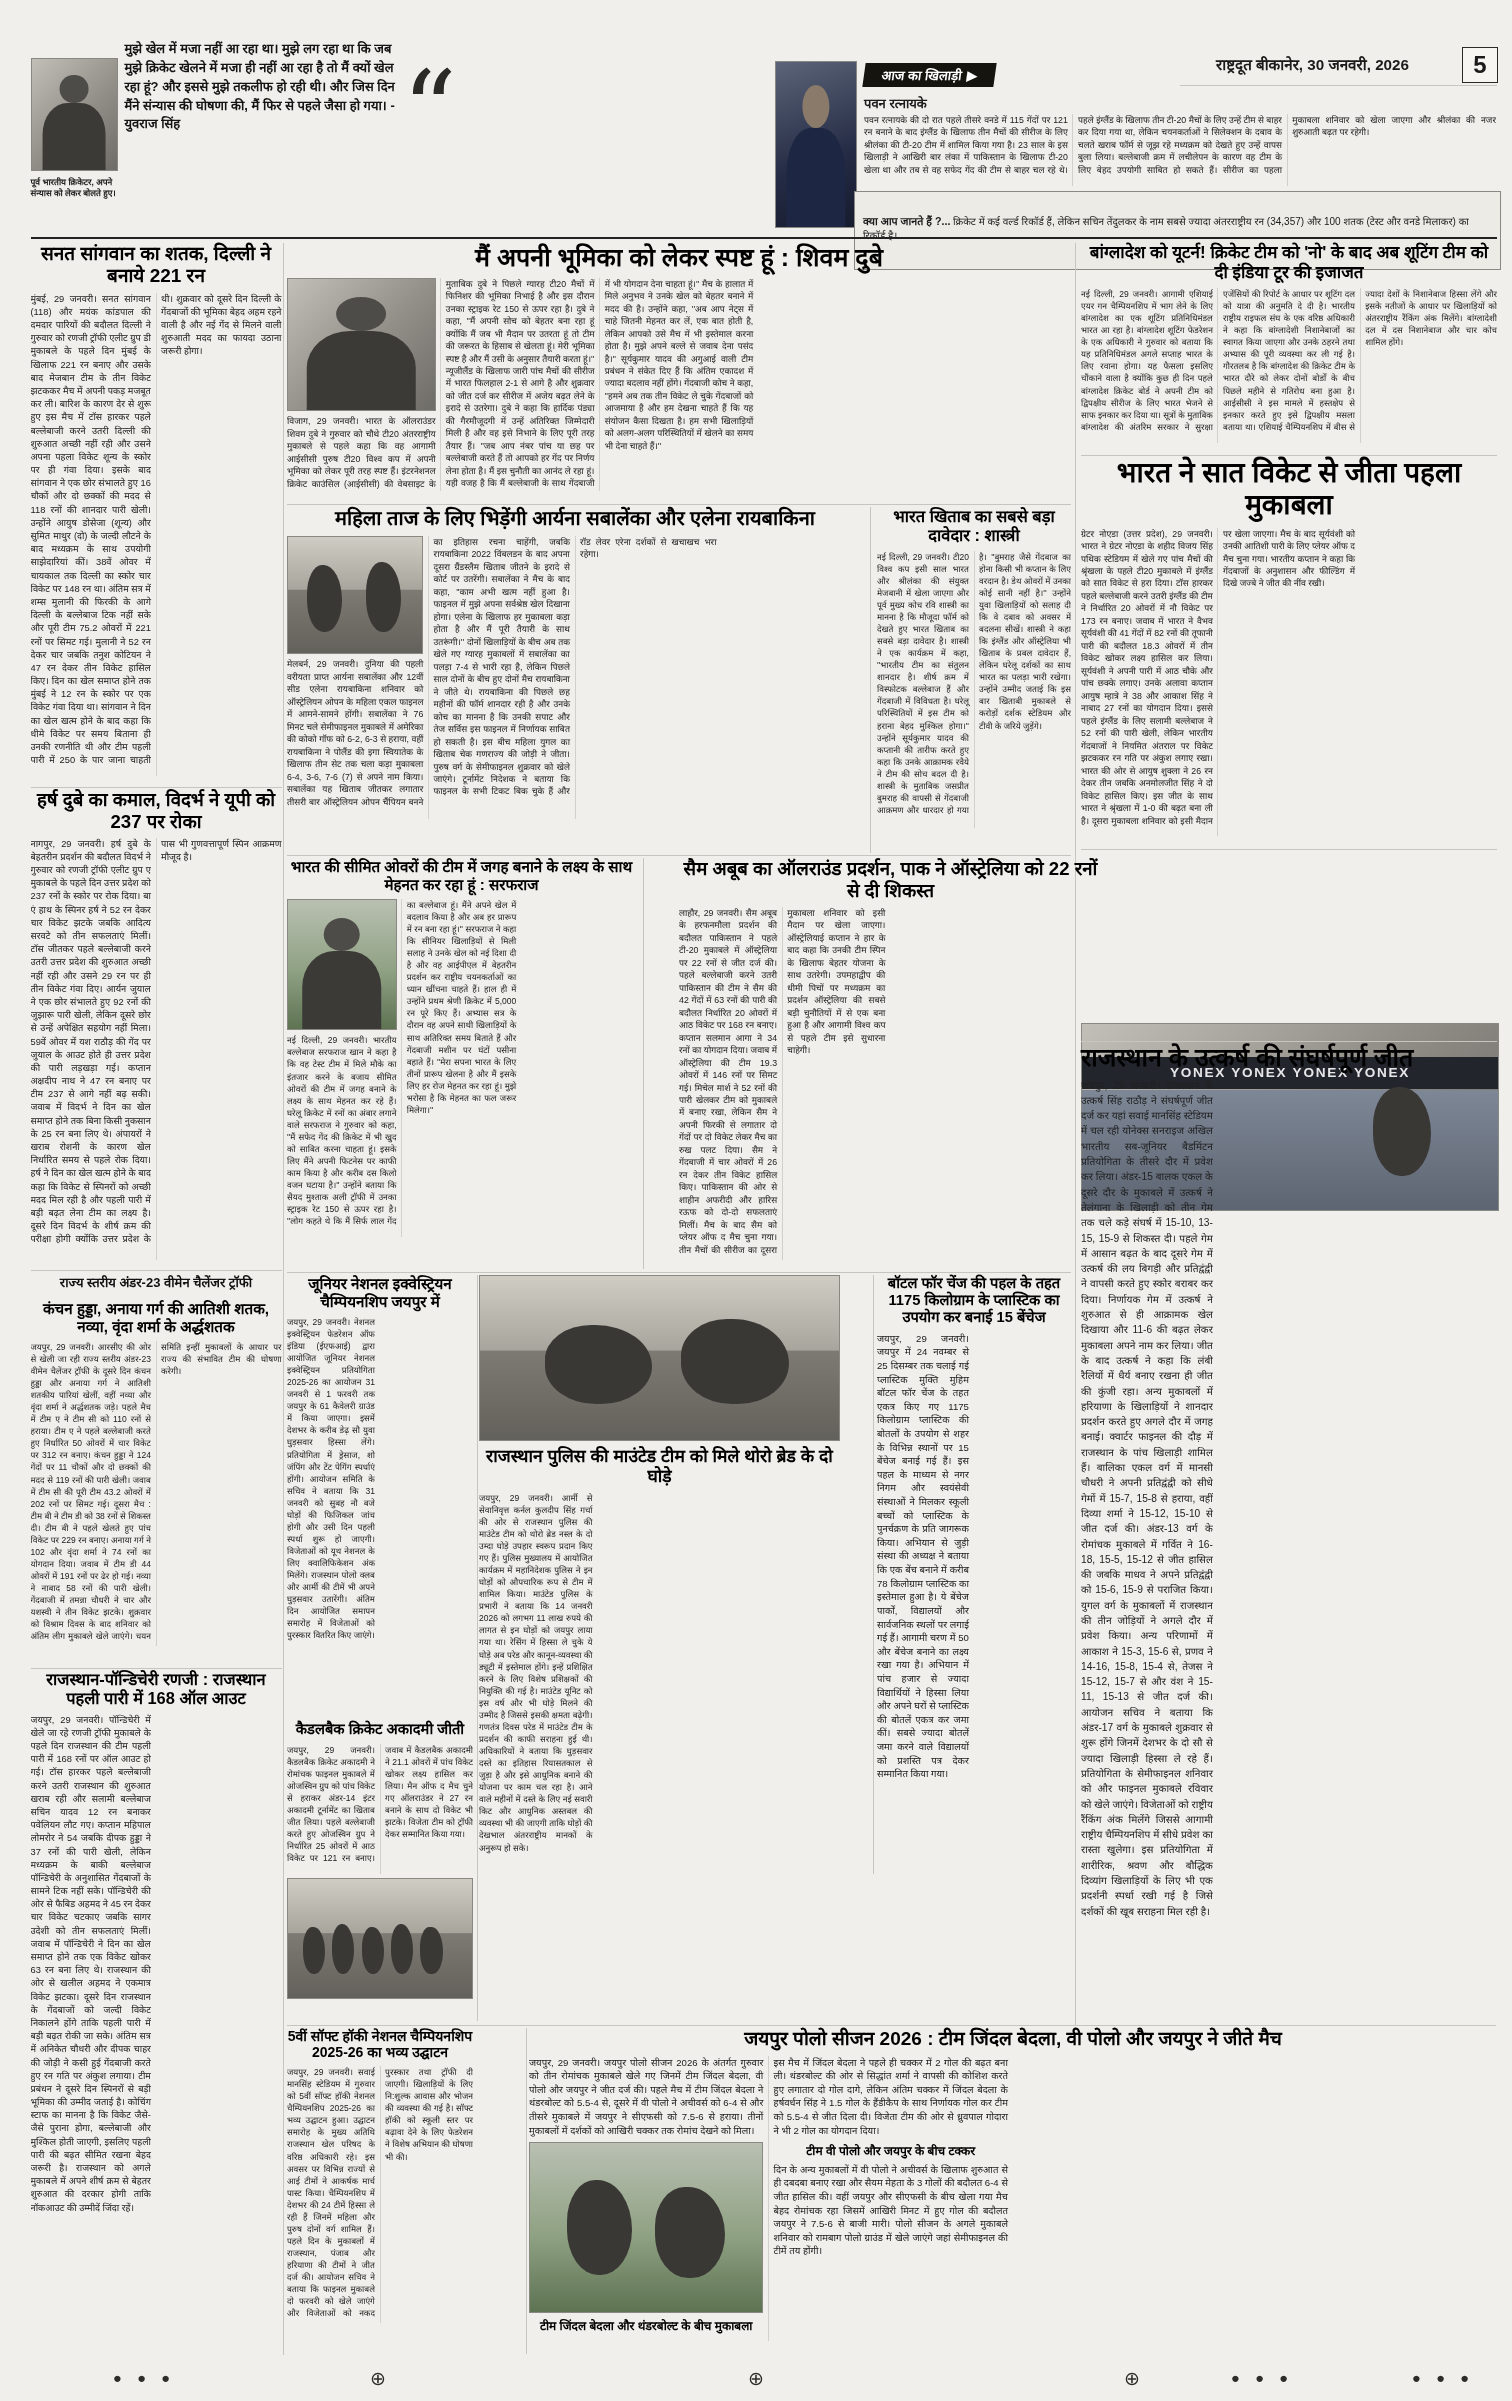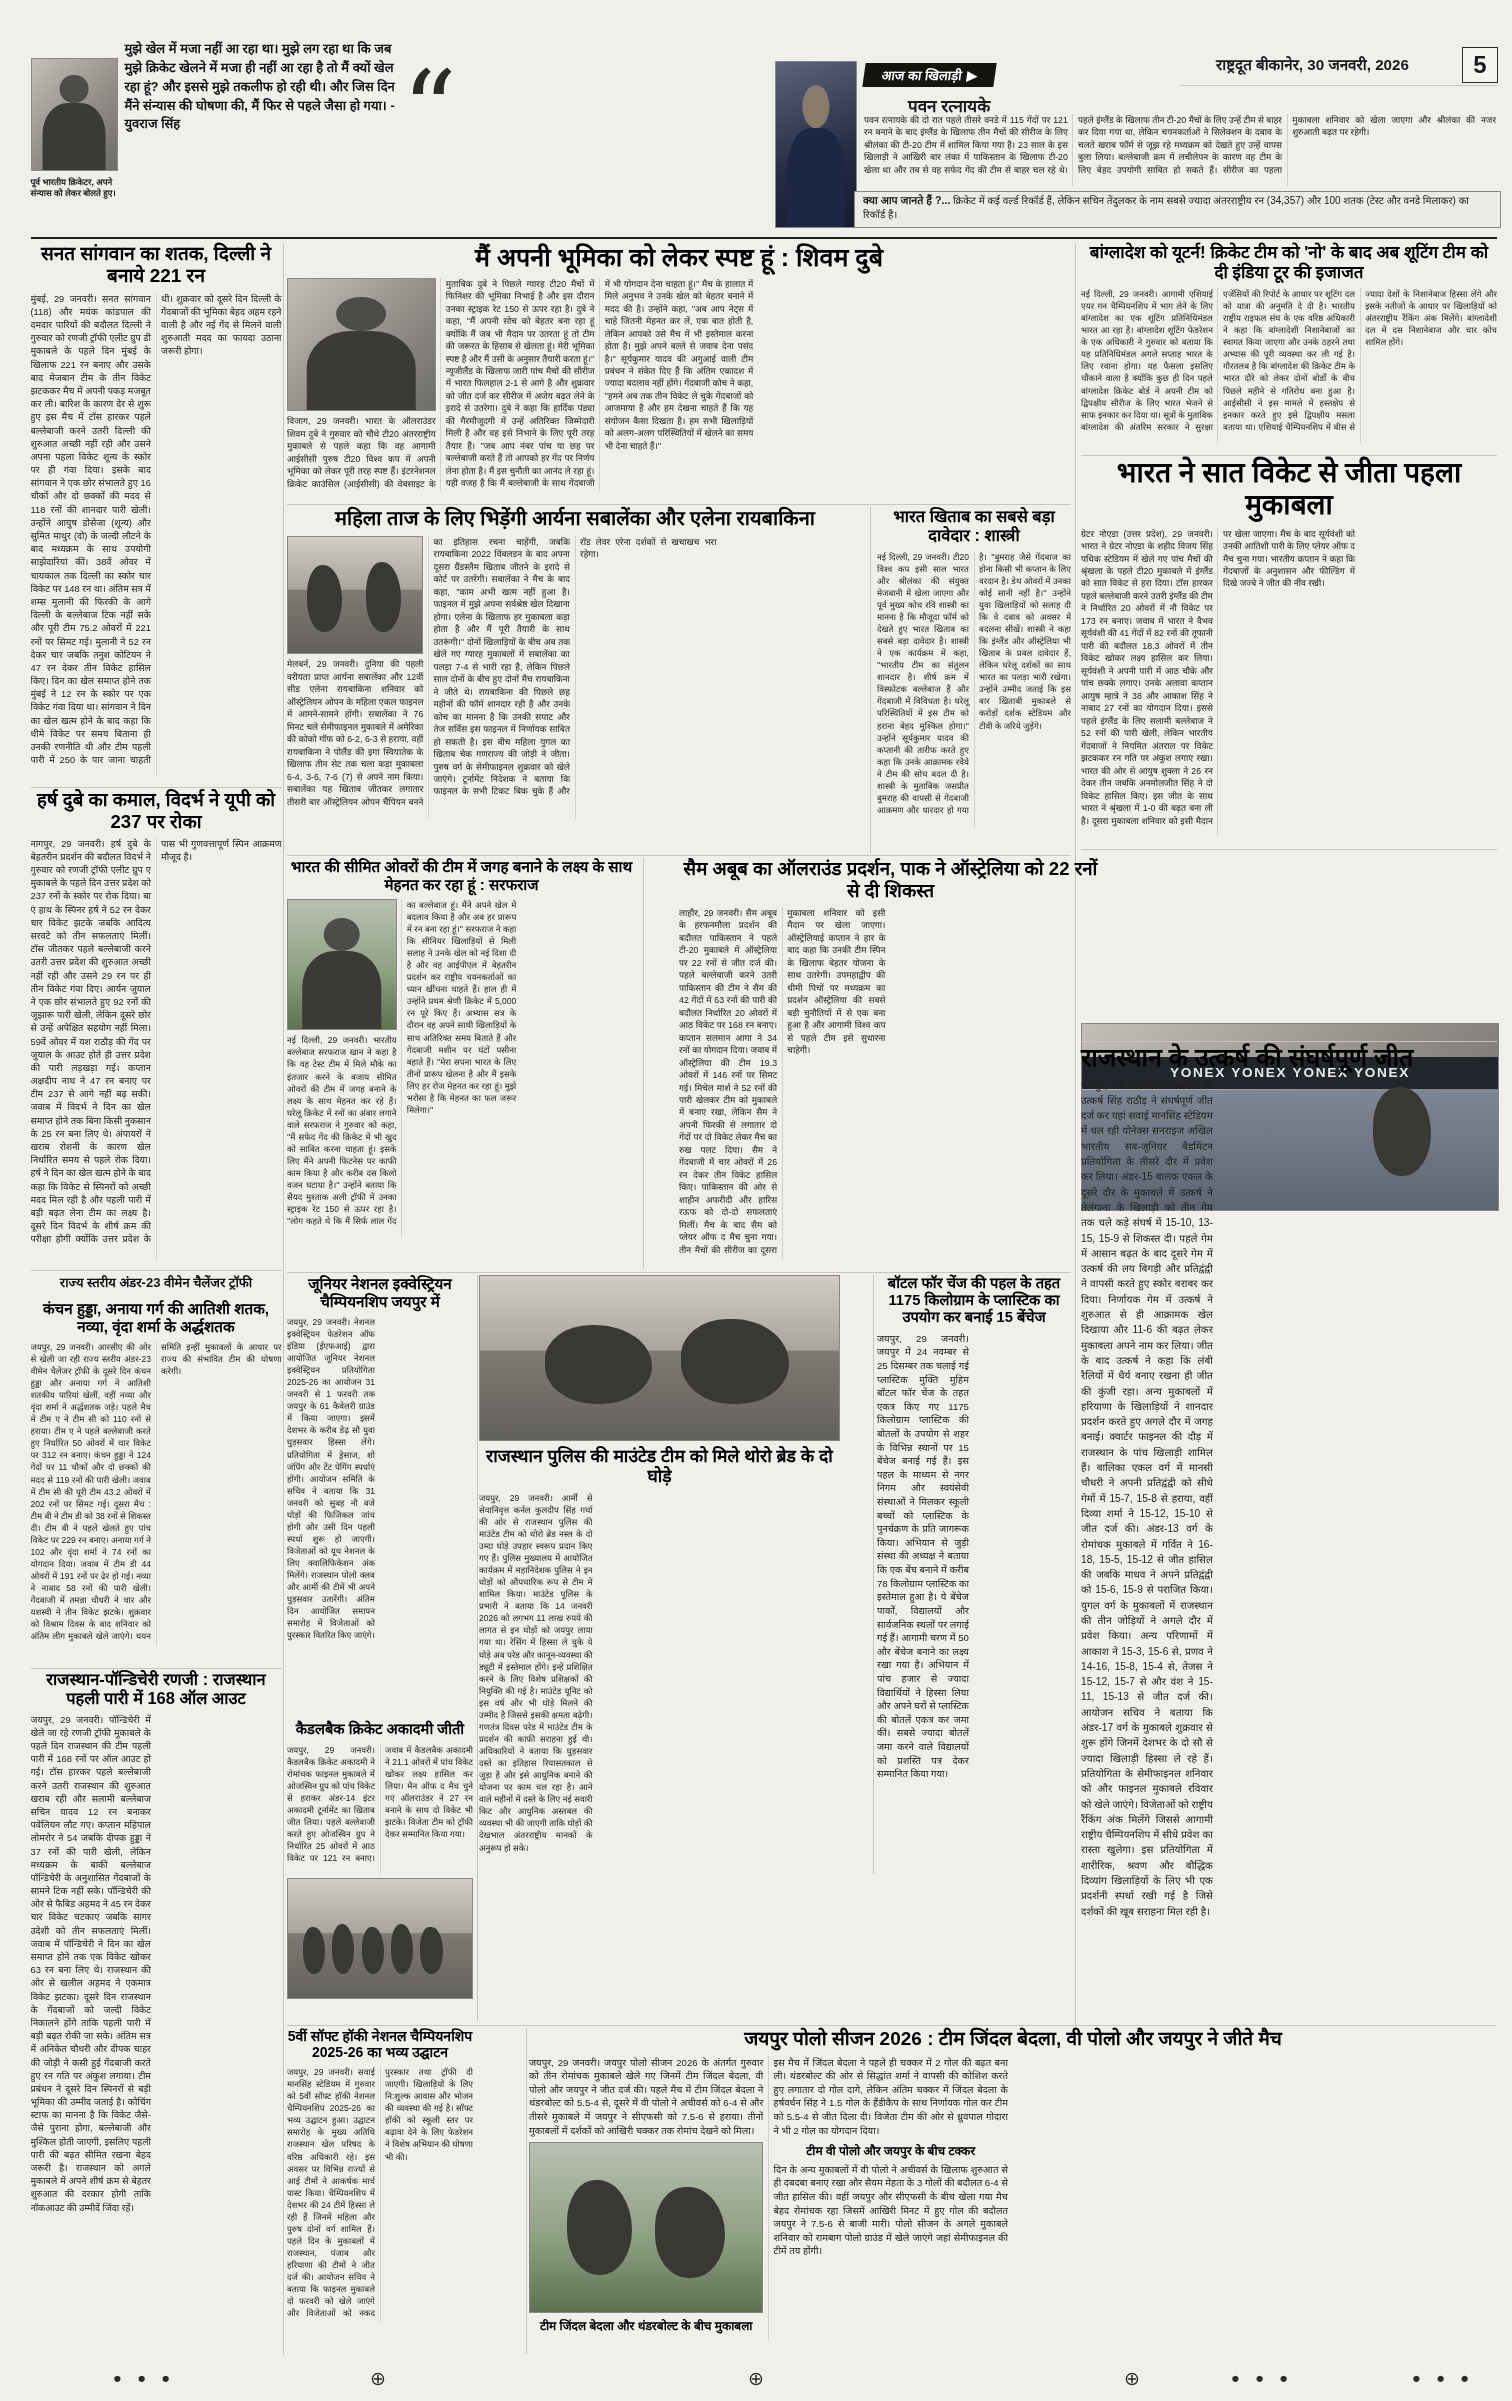--- a/index.html
+++ b/index.html
@@ -22,21 +22,21 @@
   .ph-navy.ph-person::before{background:#8a7a6a;}
   .ph-navy.ph-person::after{background:#1d2743;}
   .ph-green{background:linear-gradient(180deg,#b9c0b2 0%,#8fa183 55%,#5d7352 100%);}
   .ph-scene{background:linear-gradient(180deg,#cfccc4 0%,#a8a59d 45%,#7c7a72 46%,#63615b 100%);}
   .blob{position:absolute;background:#3a3835;border-radius:45% 55% 50% 50%;}
   .masthead{border:1.7px solid #222;background:#eceae4;box-shadow:0 0 0 1.1px #eceae4,0 0 0 2.3px #55524d;display:flex;flex-direction:column;align-items:center;justify-content:space-between;padding:5.6px 3.4px;}
   .mast-title{font-weight:800;font-size:67px;line-height:1.05;color:#14140f;text-shadow:2.3px 2.3px 0 #b9b5ad;letter-spacing:1.1px;}
   .ball-row{display:flex;gap:9px;align-items:center;}
   .ball{width:19px;height:19px;border-radius:50%;border:1.1px solid #3c3a36;background:radial-gradient(circle at 32% 30%,#efede8,#9a968e 70%);}
   .banner{background:#15140f;color:#fff;font-weight:700;font-size:13px;display:flex;align-items:center;justify-content:center;gap:5.6px;transform:skewX(-8deg);}
-  .didknow{border:0.6px solid #8a8882;background:#ecebe6;padding:1px 8px;line-height:1.35;}
+  .didknow{border:0.6px solid #8a8882;background:#ecebe6;padding:22px 8px;line-height:1.35;}
   .datebox{border:1.1px solid #2a2a26;display:flex;align-items:center;justify-content:center;font-weight:700;font-size:24px;background:#f6f5f1;}
   .quote-txt{font-weight:700;font-size:13px;line-height:1.45;color:#141414;}
   .attr{font-weight:700;font-size:8.5px;line-height:1.35;color:#222;}
   .qmark{font-size:107px;line-height:.8;color:#2c2a26;font-family:"DejaVu Serif",serif;}
   .yonex-band{position:absolute;left:0;top:18%;width:100%;height:17%;background:#23252d;color:#e7e7ea;display:flex;align-items:center;justify-content:space-around;font-weight:700;font-size:13.6px;letter-spacing:1.7px;}
   .court{position:absolute;left:0;bottom:0;width:100%;height:64%;background:linear-gradient(180deg,#7e8796,#5d6572);}
   .footer-mark{font-size:14.7px;color:#2e2c29;letter-spacing:5.6px;}
   .reg{font-size:19px;color:#2e2c29;}
 </style>
 </head>
@@ -53,21 +53,21 @@
   <div class="abs qmark" style="left:402px;top:68px;">“</div>
 
 
   <div class="ph ph-person ph-navy abs" style="left:775px;top:61px;width:80px;height:165px;"></div>
 
   <div class="abs banner" style="left:864px;top:63px;width:131px;height:24px;">
     <span>आज का खिलाड़ी</span>
     <span>▶</span>
   </div>
 
-  <div class="abs" style="left:864px;top:94px;font-weight:700;font-size:17px;margin-left:44px;">पवन रत्नायके</div>
+  <div class="abs" style="left:864px;top:94px;font-weight:700;font-size:13px;">पवन रत्नायके</div>
 
   <div class="abs body-txt c3 fs155" style="left:864px;top:114px;width:632px;height:72px;">
     <p>पवन रत्नायके की दो रात पहले तीसरे वनडे में 115 गेंदों पर 121 रन बनाने के बाद इंग्लैंड के खिलाफ तीन मैचों की सीरीज के लिए श्रीलंका की टी-20 टीम में शामिल किया गया है। 23 साल के इस खिलाड़ी ने आखिरी बार लंका में पाकिस्तान के खिलाफ टी-20 खेला था और तब से वह सफेद गेंद की टीम से बाहर चल रहे थे। पहले इंग्लैंड के खिलाफ तीन टी-20 मैचों के लिए उन्हें टीम से बाहर कर दिया गया था, लेकिन चयनकर्ताओं ने सिलेक्शन के दबाव के चलते खराब फॉर्म से जूझ रहे मध्यक्रम को देखते हुए उन्हें वापस बुला लिया। बल्लेबाजी क्रम में लचीलेपन के कारण वह टीम के लिए बेहद उपयोगी साबित हो सकते हैं। सीरीज का पहला मुकाबला शनिवार को खेला जाएगा और श्रीलंका की नजर शुरुआती बढ़त पर रहेगी।</p>
   </div>
 
   <div class="abs" style="left:1180px;top:54px;width:265px;font-weight:700;font-size:15.2px;text-align:center;">राष्ट्रदूत बीकानेर, 30 जनवरी, 2026</div>
   <div class="abs datebox" style="left:1462px;top:47px;width:34px;height:34px;">5</div>
   <div class="abs rule-light" style="left:1180px;top:85px;width:317px;height:1.1px;"></div>
 
   <div class="abs didknow" style="left:854px;top:191px;width:629px;height:33px;">

